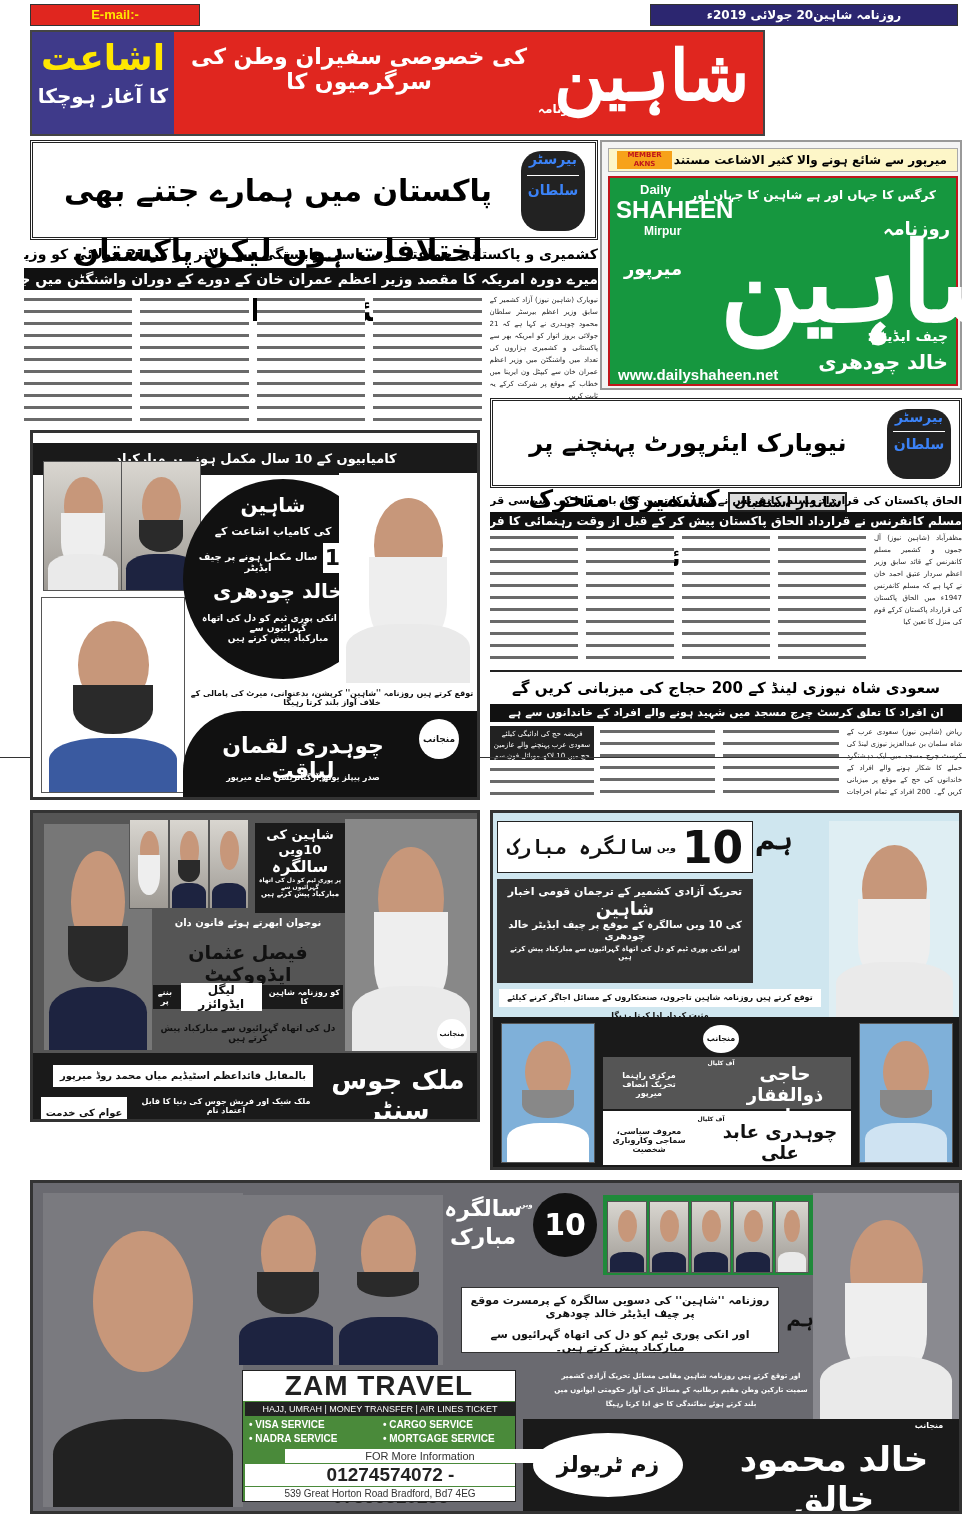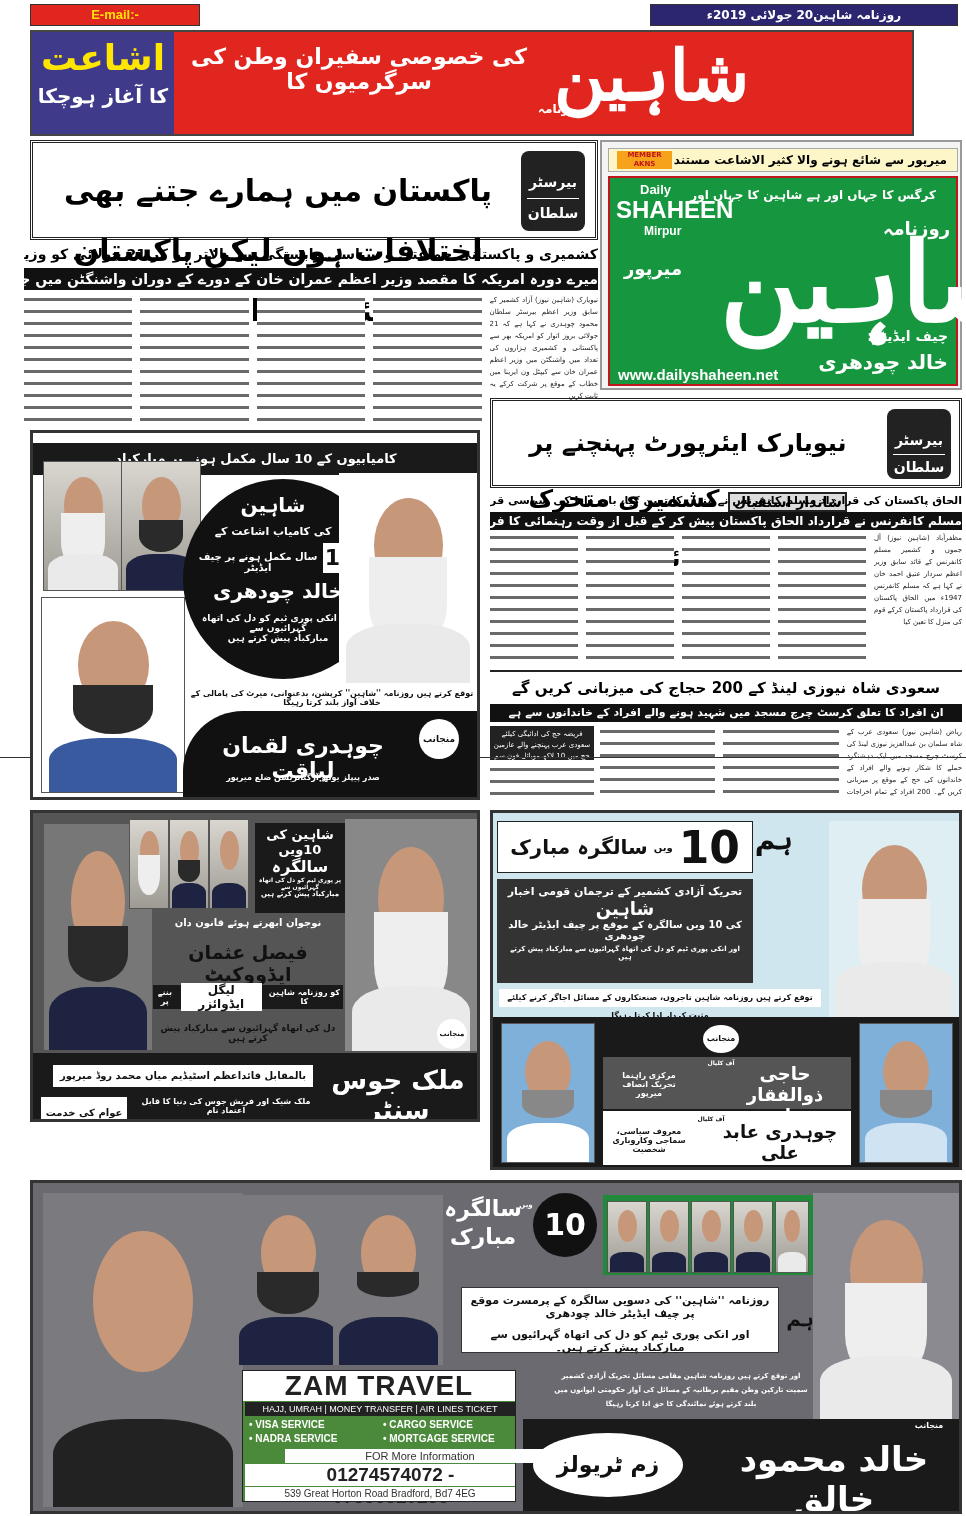--- a/index.html
+++ b/index.html
@@ -1,34 +1,34 @@
 <!DOCTYPE html>
 <html><head>
 <meta charset="utf-8">
 <style>
   * { box-sizing: border-box; margin: 0; padding: 0; }
   body { width: 966px; height: 1516px; background: #fff; font-family: "DejaVu Sans", sans-serif; position: relative; overflow: hidden; }
   .abs { position: absolute; }
   .rtl { direction: rtl; }
   .email-bar { left: 30px; top: 4px; width: 170px; height: 22px; background: #e0261f; border: 1px solid #333; color: #ffe600; font-family: "Liberation Sans", sans-serif; font-weight: bold; font-size: 13px; text-align: center; line-height: 20px; }
   .date-bar { left: 650px; top: 4px; width: 308px; height: 22px; background: #2c2670; border: 1px solid #333; color: #fff; font-size: 12px; font-weight: bold; text-align: center; line-height: 20px; }
-  .masthead { left: 30px; top: 30px; width: 884px; height: 106px; border: 2px solid #444; background: #e0261f; }
+  .masthead { left: 30px; top: 30px; width: 735px; height: 106px; border: 2px solid #444; background: #e0261f; }
   .mh-left { left: 0; top: 0; width: 142px; height: 102px; background: #3f3a8a; color: #ffe600; text-align: center; }
   .mh-left .big { font-size: 36px; font-weight: bold; line-height: 52px; }
   .mh-left .small { font-size: 20px; color: #fff; font-weight: bold; }
   .mh-center { left: 142px; top: 0; width: 582px; height: 102px; color: #fff; }
   .mh-center .logo { position: absolute; left: 380px; top: 2px; font-size: 70px; font-weight: bold; font-family: "DejaVu Serif", serif; }
   .mh-center .line1 { position: absolute; left: 0; top: 12px; width: 370px; text-align: center; font-size: 22px; font-weight: bold; }
   .mh-center .line2 { position: absolute; left: 0; top: 58px; width: 370px; text-align: center; font-size: 20px; font-weight: bold; }
   .mh-right { left: 724px; top: 6px; width: 200px; height: 92px; background: #ffef1a; border: 2px solid #a00; text-align: center; }
   .mh-right .t1 { color: #1c9ad6; font-size: 26px; font-weight: bold; line-height: 46px; }
   .mh-right .t2 { color: #d0141c; font-size: 22px; font-weight: bold; }
   .headline1 { left: 30px; top: 140px; width: 568px; height: 100px; border: 3px double #222; background: #fff; }
   .headline1 .txt { position: absolute; left: 10px; top: 18px; width: 470px; font-size: 30px; font-weight: bold; text-align: center; line-height: 60px; }
-  .byline-box { position: absolute; background: #222; color: #ffffff; border-radius: 8px; text-align: center; font-weight: bold; font-size: 14px; padding-top: 23px; }
+  .byline-box { position: absolute; background: #222; color: #3b82f6; border-radius: 20px; text-align: center; font-weight: bold; font-size: 14px; padding-top: 0; }
   .subhead { font-size: 14px; font-weight: bold; text-align: center; white-space: nowrap; overflow: hidden; }
   .subhead.dark { background: #111; color: #fff; }
   .cols { display: flex; flex-direction: row-reverse; gap: 8px; }
   .col { flex: 1; font-size: 7px; line-height: 12px; color: #222; text-align: justify; overflow: hidden; }
   .col .fill { height: 100%; background: repeating-linear-gradient(#fff 0 4px, #6a6a6a 4px 7px, #fff 7px 12px); }
   .green-box { left: 600px; top: 140px; width: 362px; height: 250px; border: 2px solid #999; background: #f4f4f4; }
   .green-top { position: absolute; left: 6px; top: 6px; width: 350px; height: 24px; background: #fdf6c8; border: 1px solid #aaa; font-size: 12px; font-weight: bold; text-align: right; padding-right: 10px; line-height: 22px; }
   .akns { position: absolute; left: 8px; top: 2px; width: 55px; height: 18px; background: #f7a21b; color: #c0161c; font-size: 7px; font-weight: bold; text-align: center; line-height: 9px; }
   .green-main { position: absolute; left: 6px; top: 34px; width: 350px; height: 210px; background: #16973f; border: 2px solid #c0161c; color: #fff; }
   .gm-daily { position: absolute; left: 30px; top: 4px; font-family: "Liberation Sans", sans-serif; font-weight: bold; font-size: 13px; }
@@ -263,21 +263,21 @@
       <div class="btext" style="flex:1;background:#fff;font-size:8px;line-height:26px;">سگریٹ</div>
       <div class="btext" style="flex:1.6;background:#fff;font-size:8px;line-height:26px;">سافٹ ڈرنکس</div>
     </div>
   </div>
 </div>
 
 <div class="abs ad" style="left:490px;top:810px;width:472px;height:360px;background:#cfe6ef;">
   <div class="abs btext rtl" style="left:4px;top:8px;width:256px;height:52px;background:#fff;border:1px solid #222;display:flex;align-items:center;justify-content:center;gap:6px;">
     <span style="font-size:44px;">10</span>
     <span style="font-size:10px;">ویں</span>
-    <span style="font-size:20px;">سالگرہ مبارک</span>
+    <span style="font-size:20px;font-family:Liberation Mono, monospace;">سالگرہ مبارک</span>
   </div>
   <div class="abs btext rtl" style="left:270px;top:10px;width:30px;font-size:28px;">ہم</div>
   <div class="abs wtext rtl" style="left:4px;top:66px;width:256px;height:104px;background:#333;padding:6px;">
     <div style="font-size:11px;">تحریک آزادی کشمیر کے ترجمان قومی اخبار</div>
     <div style="font-size:18px;">شاہین</div>
     <div style="font-size:10px;">کی 10 ویں سالگرہ کے موقع پر چیف ایڈیٹر خالد چودھری</div>
     <div style="font-size:7px;margin-top:4px;">اور انکی پوری ٹیم کو دل کی اتھاہ گہرائیوں سے مبارکباد پیش کرتے ہیں</div>
   </div>
   <div class="photo" style="left:336px;top:8px;width:130px;height:196px;background:#dfeef3;border:none;">
       <div class="face"></div>

